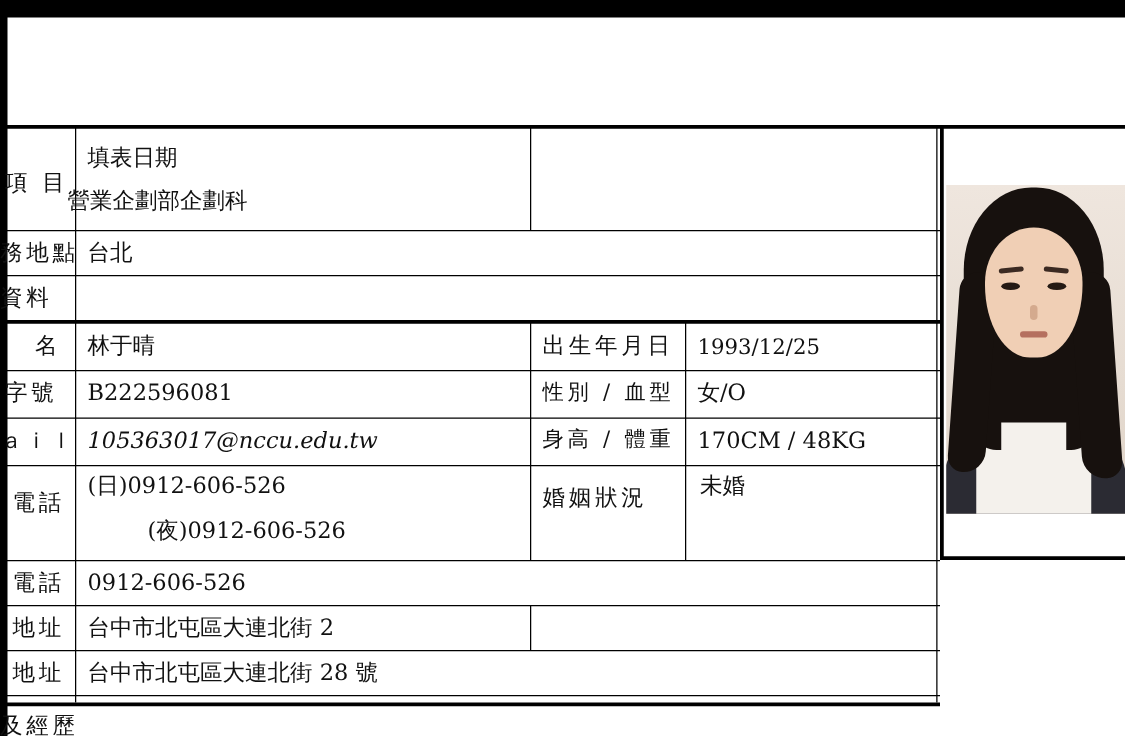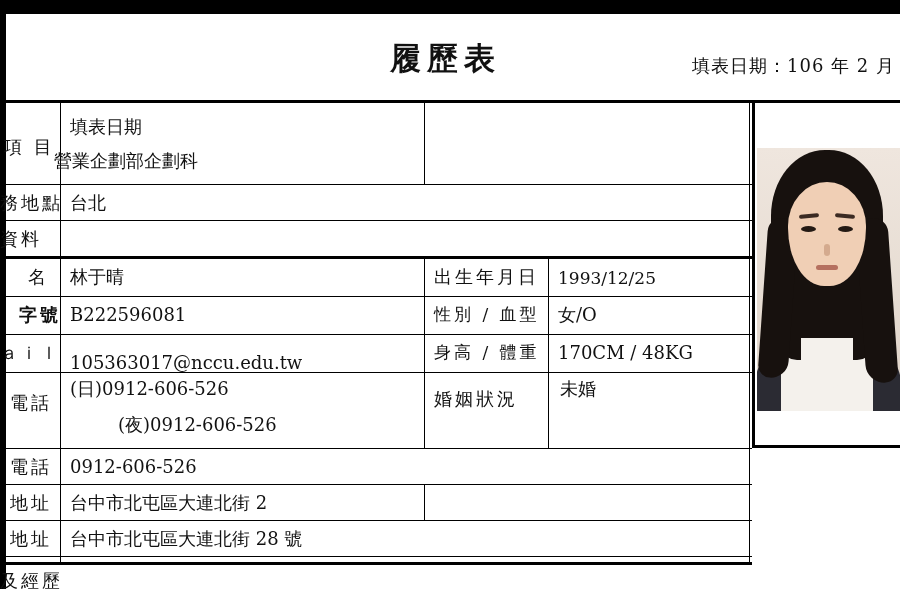--- a/index.html
+++ b/index.html
@@ -177,22 +177,20 @@
   }
 </style>
 </head>
 <body>
 
 <div id="page">
 
   <div class="scan-top"></div>
   <div class="scan-left"></div>
 
-  <div class="title">履歷表</div>
-  <div class="fill-date">填表日期：106 年 2 月</div>
 
   <div class="sheet">
 
     <div class="hr-thick" style="top:0px;"></div>
     <div class="hr-thin" style="top:84px;"></div>
     <div class="hr-thin" style="top:120px;"></div>
     <div class="hr-thick" style="top:156px;"></div>
     <div class="hr-thin" style="top:196px;"></div>
     <div class="hr-thin" style="top:234px;"></div>
     <div class="hr-thin" style="top:272px;"></div>
@@ -217,27 +215,27 @@
     <div class="cell label" style="left:0px; top:92px;">務地點</div>
     <div class="cell" style="left:70px; top:92px;">台北</div>
 
     <div class="cell label" style="left:0px; top:128px;">資料</div>
 
     <div class="cell label" style="left:28px; top:166px;">名</div>
     <div class="cell" style="left:70px; top:166px;">林于晴</div>
     <div class="cell label" style="left:434px; top:166px;">出生年月日</div>
     <div class="cell" style="left:558px; top:168px; font-size:17px;">1993/12/25</div>
 
-    <div class="cell label" style="left:19px; top:204px;font-weight:bold;">字號</div>
+    <div class="cell label" style="left:4px; top:204px;">字號</div>
     <div class="cell" style="left:70px; top:204px;">B222596081</div>
     <div class="cell label" style="left:434px; top:204px; font-size:17px;">性別 / 血型</div>
     <div class="cell" style="left:558px; top:204px;">女/O</div>
 
     <div class="cell label" style="left:0px; top:242px; letter-spacing:2px;">ａｉｌ</div>
-    <div class="cell" style="left:70px; top:252px;">105363017@nccu.edu.tw</div>
+    <div class="cell" style="left:70px; top:242px;font-style:italic;">105363017@nccu.edu.tw</div>
     <div class="cell label" style="left:434px; top:242px; font-size:17px;">身高 / 體重</div>
     <div class="cell" style="left:558px; top:242px;">170CM / 48KG</div>
 
     <div class="cell label" style="left:10px; top:292px;">電話</div>
     <div class="cell" style="left:70px; top:278px;">(日)0912-606-526</div>
     <div class="cell" style="left:70px; top:314px;margin-left:48px;">(夜)0912-606-526</div>
     <div class="cell label" style="left:434px; top:288px;">婚姻狀況</div>
     <div class="cell" style="left:560px; top:278px;">未婚</div>
 
     <div class="cell label" style="left:10px; top:356px;">電話</div>

